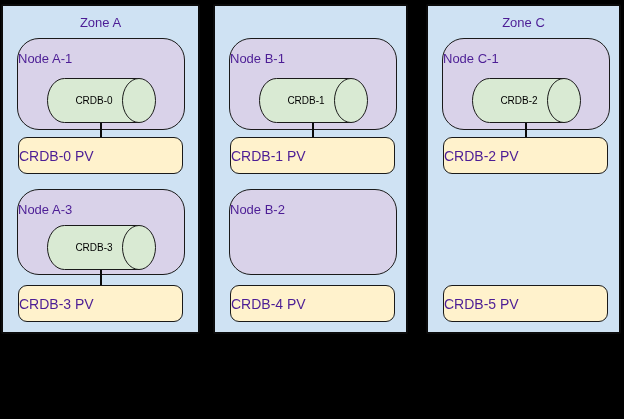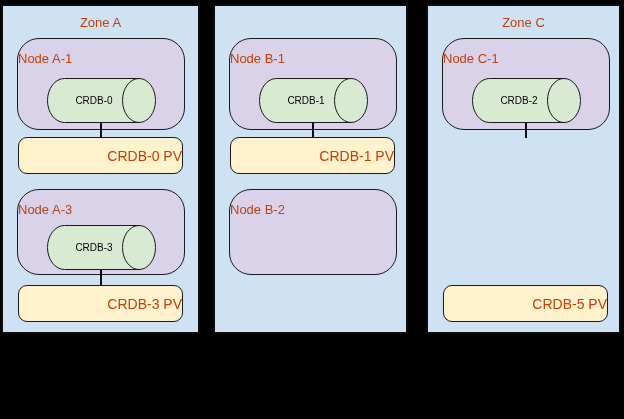--- a/index.html
+++ b/index.html
@@ -1,18 +1,18 @@
 <!DOCTYPE html>
 <html><head>
 <meta charset="utf-8">
 <style>
   html,body{margin:0;padding:0;background:#000;}
   .stage{
     position:relative;width:624px;height:419px;background:#000;overflow:hidden;
-    font-family:"Liberation Sans", sans-serif;color:#c2410c;
+    font-family:"Liberation Sans", sans-serif;color:#4c1d95;
   }
   .zone{
     position:absolute;top:4px;height:330px;background:#cfe2f3;
     border:2px solid #0b0b0b;border-radius:2px;box-sizing:border-box;
   }
   #zone-a{left:1px;width:199px}
   #zone-b{left:213px;width:195px}
   #zone-c{left:426px;width:195px}
   .zone-label{
     position:absolute;top:9px;left:0;right:0;text-align:center;
@@ -32,21 +32,21 @@
   .cyl1{top:72px}
   .cyl2{top:219px}
   .cyl path,.cyl ellipse{fill:#d9ead3;stroke:#1a1a1a;stroke-width:1;}
   .cyl text{font-family:"Liberation Sans",sans-serif;font-size:10px;fill:#000;}
   .conn{position:absolute;left:97px;width:2px;background:#0b0b0b;}
   .conn1{top:117px;height:15px}
   .conn2{top:264px;height:16px}
   .pv{
     position:absolute;left:15px;width:165px;height:37px;background:#fff2cc;
     border:1px solid #1a1a1a;border-radius:9px;box-sizing:border-box;
-    display:flex;align-items:center;justify-content:flex-end;
+    display:flex;align-items:center;justify-content:flex-start;
     font-size:14px;
   }
   .pv1{top:131px}
   .pv2{top:279px}
 </style>
 </head>
 <body>
 
 <div class="stage">
 
@@ -91,33 +91,39 @@
       <text x="47" y="26" text-anchor="middle">CRDB-1</text>
     </svg>
     <div class="conn conn1"></div>
     <div class="pv pv1">
       <span>CRDB-1 PV</span>
     </div>
 
     <div class="node node2">
       <div class="node-label">Node B-2</div>
     </div>
+    <div class="pv pv2">
+      <span>CRDB-4 PV</span>
+    </div>
   </div>
 
   <div class="zone" id="zone-c">
     <div class="zone-label">Zone C</div>
 
     <div class="node node1">
       <div class="node-label">Node C-1</div>
     </div>
     <svg class="cyl cyl1" viewBox="0 0 109 45">
       <path d="M92 0.5 H17.5 A17 22 0 0 0 17.5 44.5 H92 Z"></path>
       <ellipse cx="92" cy="22.5" rx="16.5" ry="22"></ellipse>
       <text x="47" y="26" text-anchor="middle">CRDB-2</text>
     </svg>
     <div class="conn conn1"></div>
+    <div class="pv pv1">
+      <span>CRDB-2 PV</span>
+    </div>
 
     <div class="pv pv2">
       <span>CRDB-5 PV</span>
     </div>
   </div>
 
 </div>
 
 </body></html>

